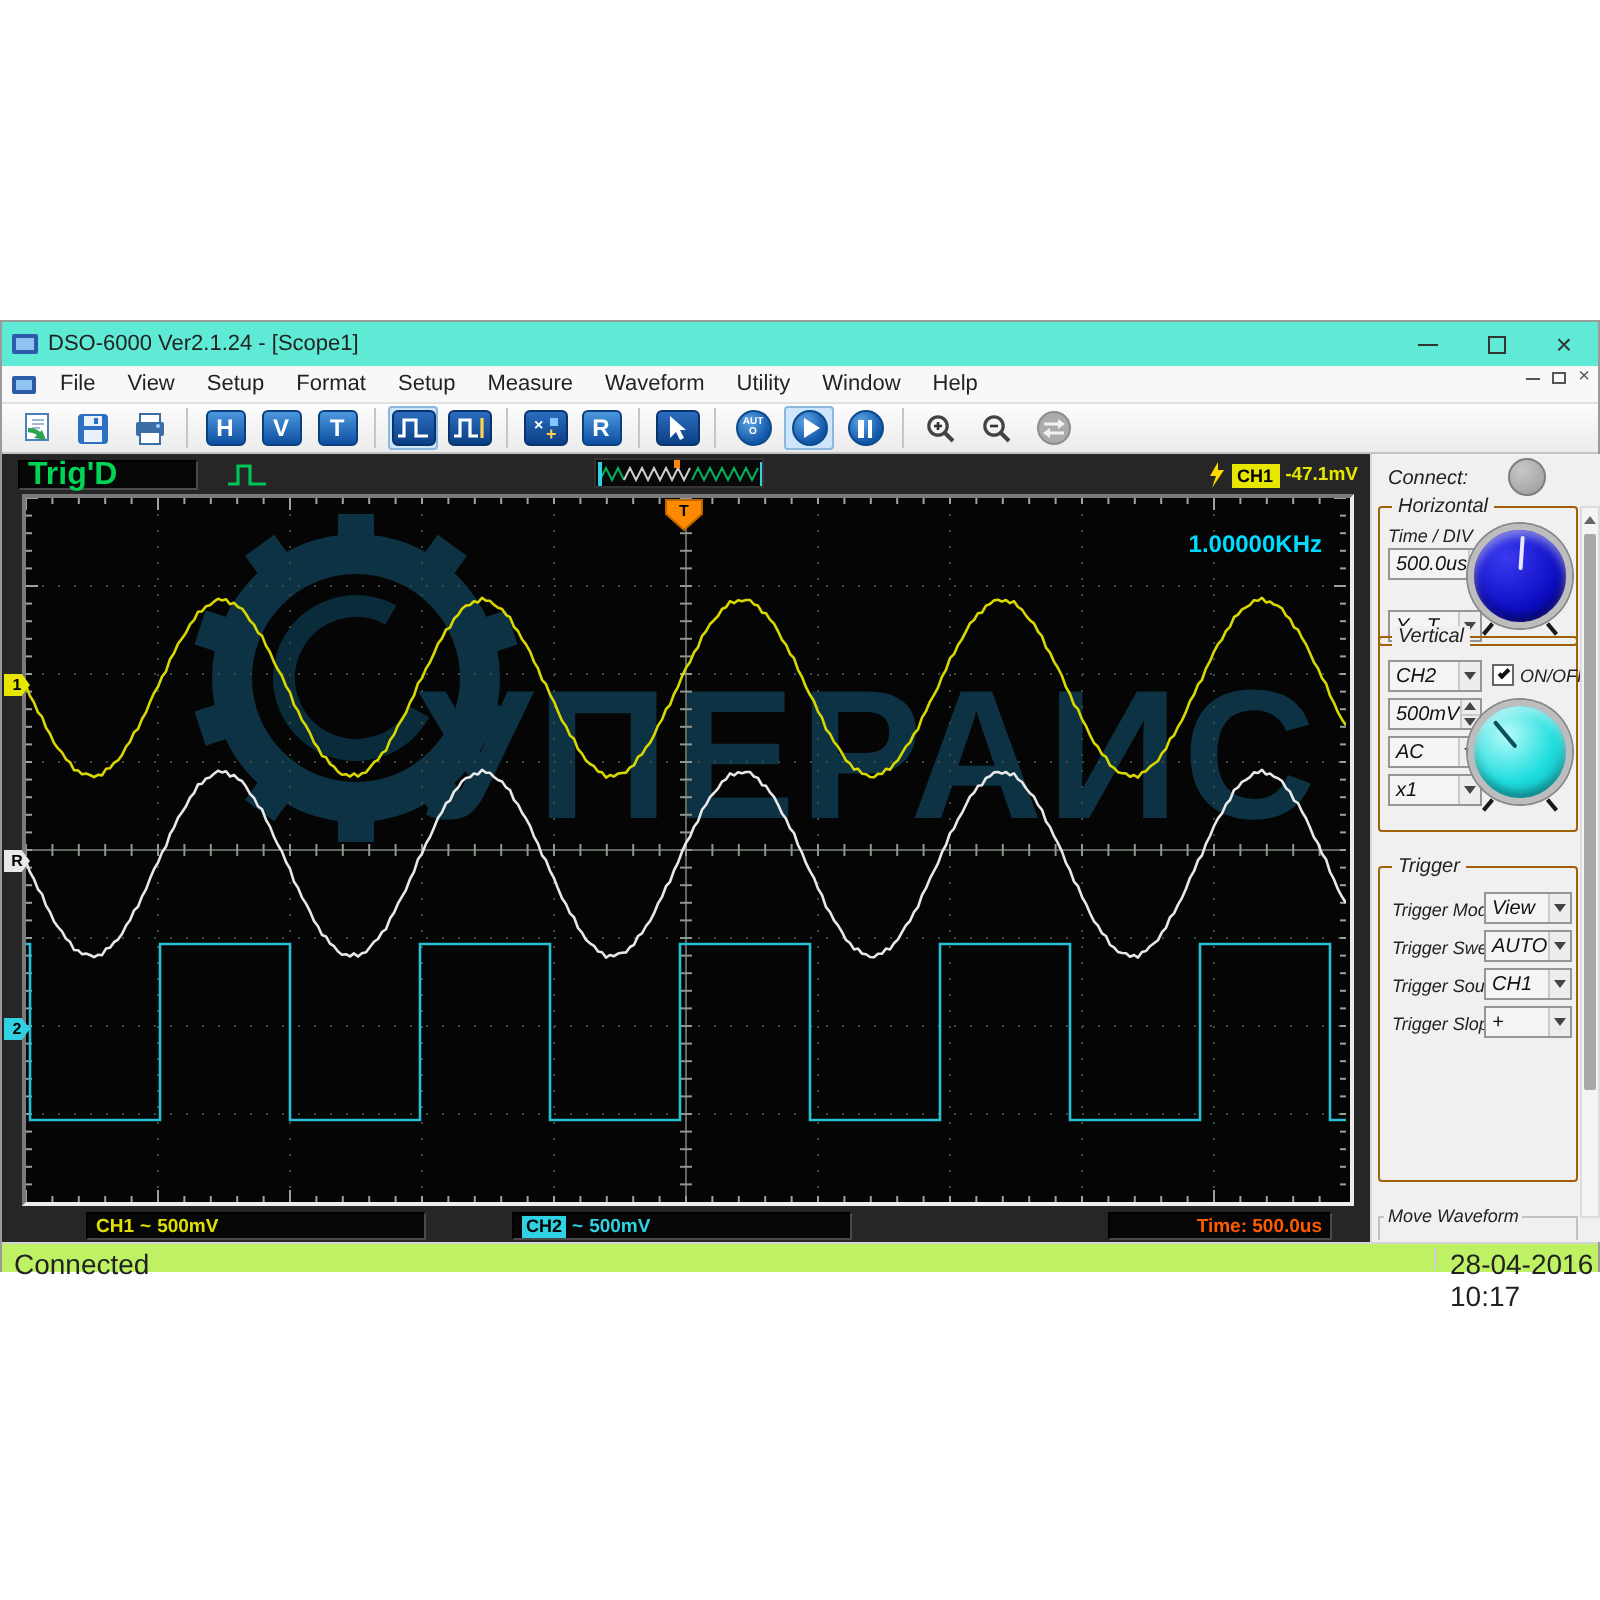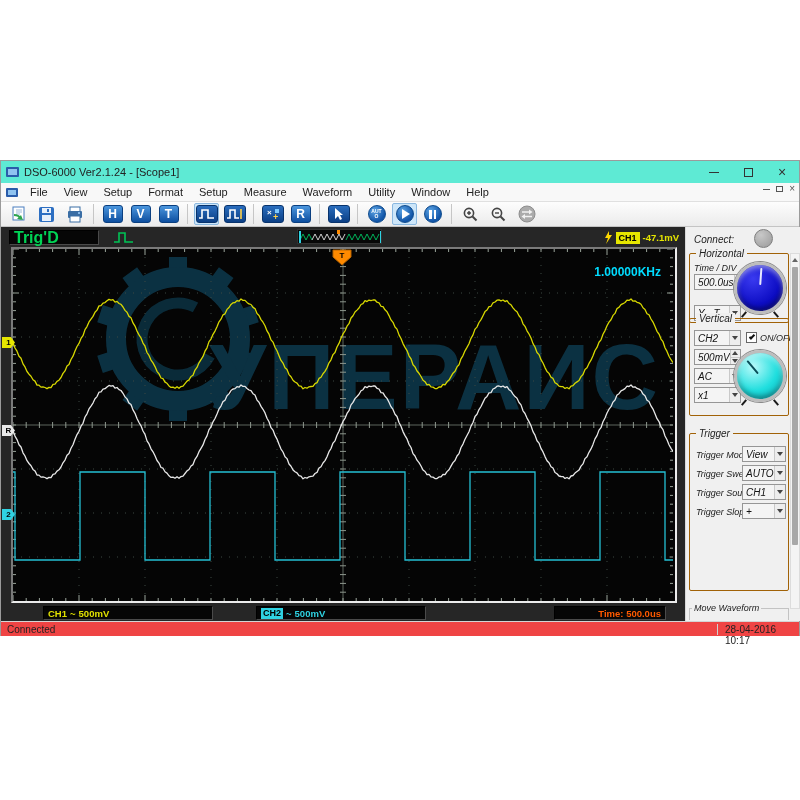--- a/index.html
+++ b/index.html
@@ -69,21 +69,21 @@
   .knob-cyan .ptr { background:#0a4f5a; }
   .checkbox { position:absolute; width:11px; height:11px; background:#fff; border:1px solid #666; }
   .checkbox i { position:absolute; left:2px; top:2px; width:6px; height:3px; border-left:2px solid #111; border-bottom:2px solid #111; transform:rotate(-45deg); }
   .cb-label { position:absolute; font-size:9px; color:#222; }
   .trig-row-label { position:absolute; left:6px; font-size:9px; color:#222; }
   #scrollbar { position:absolute; right:1px; top:26px; width:10px; height:356px; background:#f4f4f4; border:1px solid #dcdcdc; }
   #scrollbar .sb-up { height:12px; display:flex; align-items:center; justify-content:center; }
   #scrollbar .thumb { position:absolute; left:1px; top:13px; width:6px; height:278px; background:#a8a8a8; border-radius:1px; }
 
   
-  #statusbar { position:absolute; left:0; top:460px; width:100%; height:15px; background:#ef4444; border-top:1px solid #d4d4d4; font-size:10px; color:#222; }
+  #statusbar { position:absolute; left:0; top:460px; width:100%; height:15px; background:#bef264; border-top:1px solid #d4d4d4; font-size:14px; color:#222; }
   #statusbar .sep { position:absolute; left:716px; top:2px; width:1px; height:11px; background:#cfcfcf; }
 </style>
 </head>
 <body>
 
 <div id="app">
 
   <div class="titlebar">
     <svg width="13" height="12">
         <rect x="0" y="1" width="13" height="10" rx="1" fill="#2a5caa"></rect>

